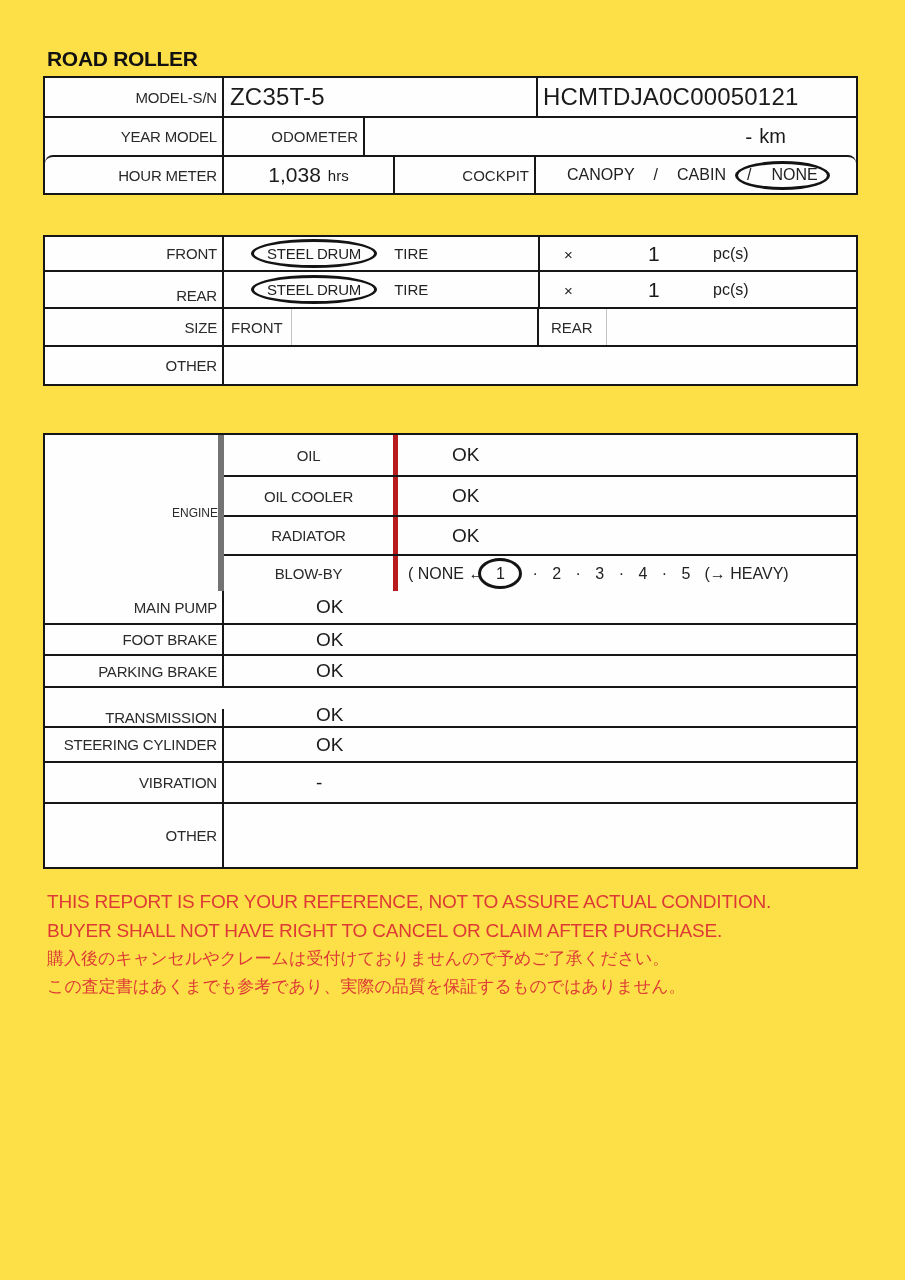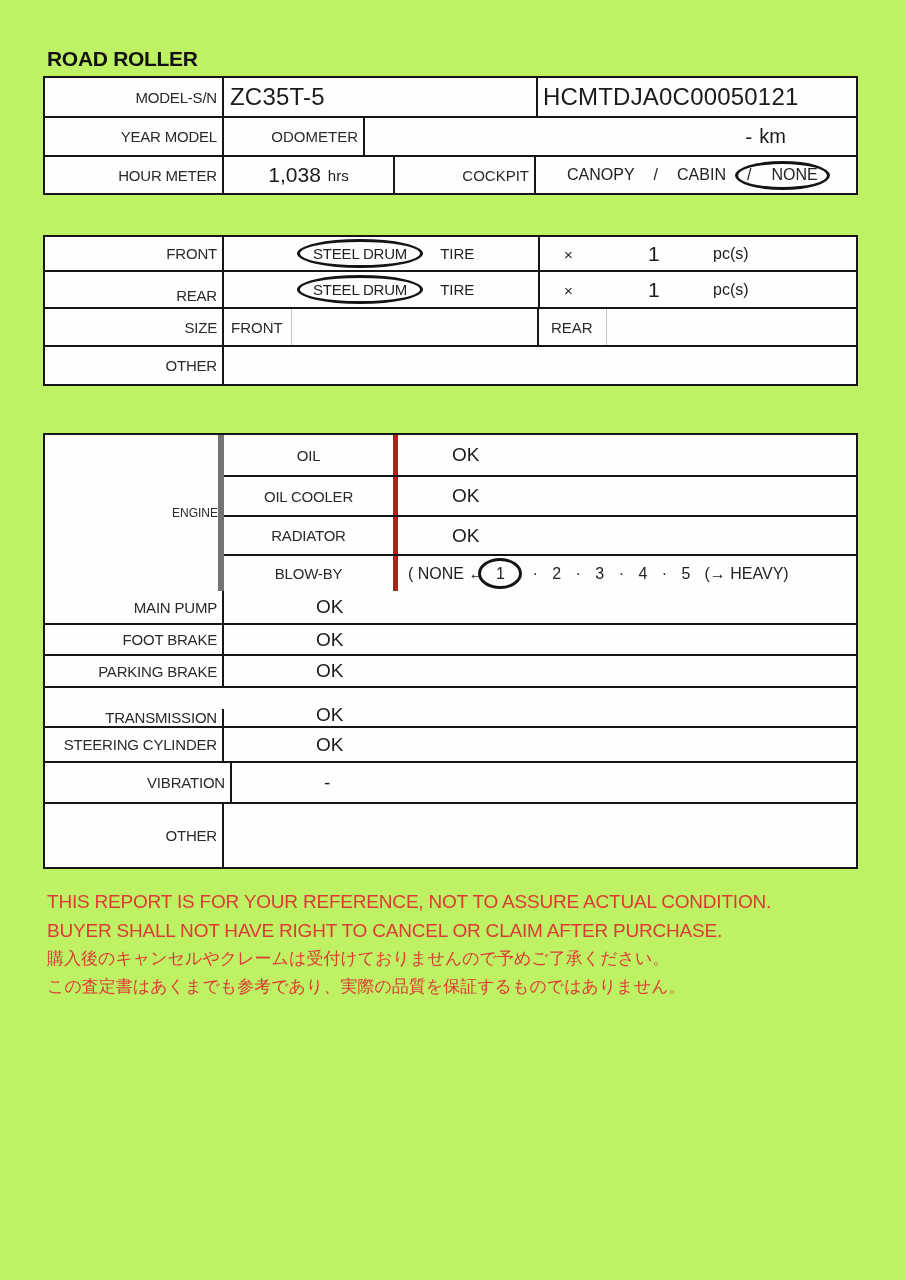--- a/index.html
+++ b/index.html
@@ -1,21 +1,21 @@
 <!DOCTYPE html>
 <html><head>
 <meta charset="utf-8">
 <style>
   * { box-sizing: border-box; margin: 0; padding: 0; }
   html, body { background: #ffffff; }
   .page {
     position: relative;
     width: 905px;
     height: 1280px;
-    background: #bef264;
+    background: #fde047;
     font-family: "Liberation Sans", sans-serif;
     color: #1b1b1b;
     overflow: hidden;
   }
   .title {
     position: absolute;
     left: 47px;
     top: 47px;
     font-size: 21px;
     font-weight: bold;
@@ -50,39 +50,39 @@
     display: inline-flex;
     align-items: center;
     justify-content: center;
     border: 3px solid #141414;
     border-radius: 50%;
   }
   
   .t1 { top: 76px; }
   .t1 .r1 { height: 38px; }
   .t1 .r2 { height: 39px; }
-  .t1 .r3 { height: 38px; }
+  .t1 .r3 { height: 38px; border-radius: 8px; }
   .t1 .model { width: 314px; flex: 0 0 314px; padding-left: 6px; border-right: 2px solid #161616; }
   .t1 .serial { flex: 1; padding-left: 5px; }
   .t1 .c2 { width: 171px; flex: 0 0 171px; border-right: 2px solid #161616; }
   .t1 .c3 { width: 141px; flex: 0 0 141px; justify-content: flex-end; padding-right: 5px;
             font-size: 15px; color: #2a2a2a; border-right: 2px solid #161616; }
   .t1 .c4 { flex: 1; }
   .t1 .odo { justify-content: flex-end; padding-right: 70px; }
   .t1 .cockpit { padding-left: 31px; font-size: 16px; color: #222; }
   .t1 .cockpit .sep { margin: 0 19px; }
   .none-ellipse { height: 29px; padding: 0 9px; margin-left: 9px; font-size: 16px; }
   .none-ellipse .slash { margin-right: 20px; }
   
   .t2 { top: 235px; }
   .t2 .r1 { height: 33px; }
   .t2 .r2 { height: 37px; }
   .t2 .r3 { height: 38px; }
   .t2 .r4 { height: 39px; }
-  .t2 .mid { width: 316px; flex: 0 0 316px; border-right: 2px solid #161616; padding-left: 73px; }
+  .t2 .mid { width: 316px; flex: 0 0 316px; border-right: 2px solid #161616; padding-left: 27px; }
   .t2 .qty { flex: 1; position: relative; }
   .drum-ellipse { height: 29px; padding: 0 13px; font-size: 15px; color: #222; letter-spacing: -0.2px; }
   .tire { font-size: 15px; color: #222; margin-left: 17px; }
   .qty .times { position: absolute; left: 24px; top: 50%; transform: translateY(-50%); font-size: 15px; }
   .qty .count { position: absolute; left: 108px; top: 50%; transform: translateY(-50%); font-size: 21px; }
   .qty .pcs   { position: absolute; left: 173px; top: 50%; transform: translateY(-50%); font-size: 16px; }
   .va-end { align-items: flex-end; padding-bottom: 3px; }
   .sz-sub { width: 68px; flex: 0 0 68px; padding-left: 7px; font-size: 15px; color: #2a2a2a;
             border-right: 1px solid #c4c4c4; }
   .sz-gap { width: 247px; flex: 0 0 247px; border-right: 2px solid #161616; }
@@ -99,21 +99,21 @@
   .eng-row .sub { width: 174px; flex: 0 0 174px; justify-content: center;
                   font-size: 15px; color: #2a2a2a; border-right: 5px solid #b91c1c; letter-spacing: -0.2px; }
   .eng-row .okv { flex: 1; padding-left: 54px; font-size: 19px; }
   .e1 { height: 40px; } .e2 { height: 40px; } .e3 { height: 39px; } .e4 { height: 37px; }
   .blowby { flex: 1; padding-left: 10px; font-size: 16px; color: #222; display: flex; align-items: center; }
   .bb-circle { width: 44px; height: 31px; font-size: 16px; margin-left: -6px; flex: 0 0 44px; }
   .bb-rest { margin-left: 10px; word-spacing: 10px; }
   .bb-suffix { margin-left: 14px; }
   .t3row .okv { flex: 1; padding-left: 92px; font-size: 19px; }
   .h-mp { height: 32px; } .h-fb { height: 31px; } .h-pb { height: 32px; }
-  .h-tr { height: 40px; align-items: flex-end; } .h-sc { height: 35px; } .h-vb { height: 41px; padding-left: 8px; } .h-ot { height: 65px; }
+  .h-tr { height: 40px; align-items: flex-end; } .h-sc { height: 35px; } .h-vb { height: 41px; } .h-ot { height: 65px; }
   
   .disclaimer { position: absolute; left: 47px; top: 888px; color: #dd3a36; }
   .disclaimer .en { font-size: 19px; line-height: 28.5px; letter-spacing: -0.2px; }
   .disclaimer .jp { font-size: 17px; line-height: 27.5px; }
 </style>
 </head>
 <body>
 
 <div class="page">
 

